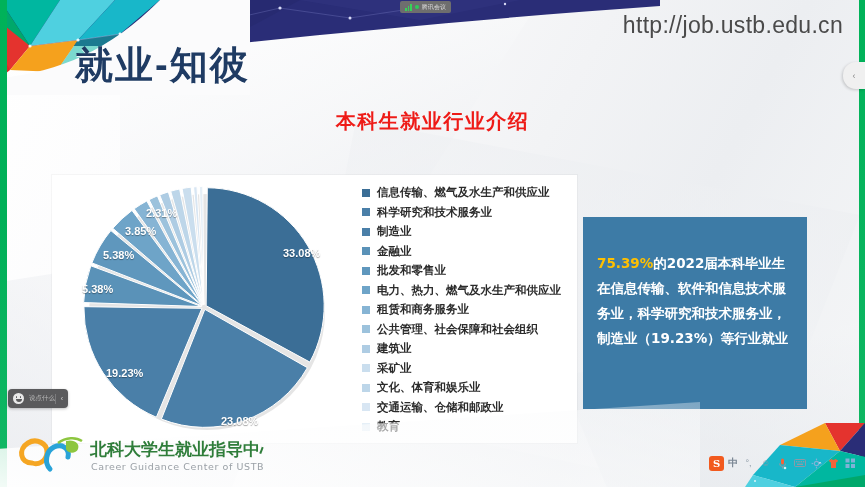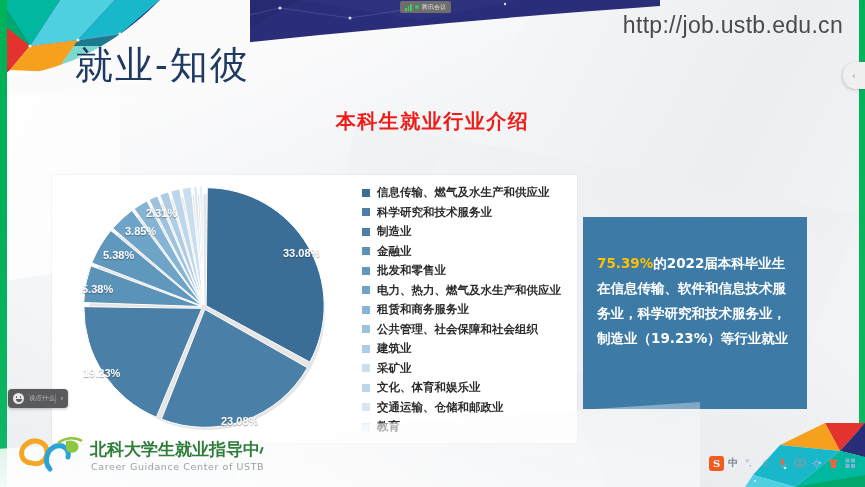--- a/index.html
+++ b/index.html
@@ -37,21 +37,21 @@
 
   
   .edge-green-left{position:absolute;left:0;top:0;width:7px;height:487px;
      background:linear-gradient(180deg,#00b259 0%,#00b058 45%,#12b866 100%);}
   .edge-green-right{position:absolute;right:0;top:0;width:6px;height:487px;
      background:linear-gradient(180deg,#00b259 0%,#10b763 100%);}
 
   
   .slide-title{
     position:absolute;left:75px;top:40px;
-    font-size:38px;font-weight:normal;color:#1f3b63;letter-spacing:2px;
+    font-size:38px;font-weight:bold;color:#1f3b63;letter-spacing:2px;
     text-shadow:0 1px 0 rgba(255,255,255,.8);
   }
   .url-text{
     position:absolute;right:22px;top:12px;
     font-size:23px;color:#4a4a4a;letter-spacing:.3px;
   }
   .section-title{
     position:absolute;left:0;right:0;top:108px;text-align:center;
     font-size:20px;font-weight:bold;color:#ee1b17;letter-spacing:1.5px;
   }
@@ -225,21 +225,21 @@
           <path d="M 140.94560981768709 123.73322666694658 L 87.06809261204589 18.75126088350433 A 118 118 0 0 1 95.36351479843479 14.892643180565656 Z" fill="#9cc2dc" stroke="#ffffff" stroke-width="1"></path>
           <path d="M 141.16951239824868 123.64197320979227 L 97.68527843880696 13.946388080031753 A 118 118 0 0 1 106.31464930106219 10.907158185877023 Z" fill="#aecce3" stroke="#ffffff" stroke-width="1"></path>
           <path d="M 141.40118296904612 123.57277562564983 L 108.71696331849152 10.189612034954848 A 118 118 0 0 1 117.59956778217028 7.998197475885931 Z" fill="#bdd6e9" stroke="#ffffff" stroke-width="1"></path>
           <path d="M 141.6384545925741 123.52628115615997 L 120.05996206176108 7.516071863625513 A 118 118 0 0 1 129.1127164244732 6.192970100244651 Z" fill="#cadeee" stroke="#ffffff" stroke-width="1"></path>
           <path d="M 141.81875032358658 123.50657894554489 L 131.5478199777584 5.954428859588802 A 118 118 0 0 1 134.9815319010375 5.704828346318408 Z" fill="#d8e6f3" stroke="#ffffff" stroke-width="1"></path>
           <path d="M 141.93953628451655 123.50073127913184 L 137.36507020015574 5.589433007748909 A 118 118 0 0 1 140.80683499595318 5.5061678967840635 Z" fill="#e5eff7" stroke="#ffffff" stroke-width="1"></path>
         </svg>
       <div id="pie-labels">
           <div class="pie-label" style="left: 221px; top: 66px;">33.08%</div>
           <div class="pie-label" style="left: 159px; top: 234px;">23.08%</div>
-          <div class="pie-label" style="left: 21px; top: 186px;">19.23%</div>
+          <div class="pie-label" style="left: 44px; top: 186px;">19.23%</div>
           <div class="pie-label" style="left: 20px; top: 102px;">5.38%</div>
           <div class="pie-label" style="left: 41px; top: 68px;">5.38%</div>
           <div class="pie-label" style="left: 63px; top: 44px;">3.85%</div>
           <div class="pie-label" style="left: 84px; top: 26px;">2.31%</div>
         </div>
     </div>
     <div class="legend" id="legend">
         <div class="legend-row">
           <span class="legend-swatch" style="background: rgb(59, 110, 150);"></span>
           <span class="legend-label">信息传输、燃气及水生产和供应业</span>

